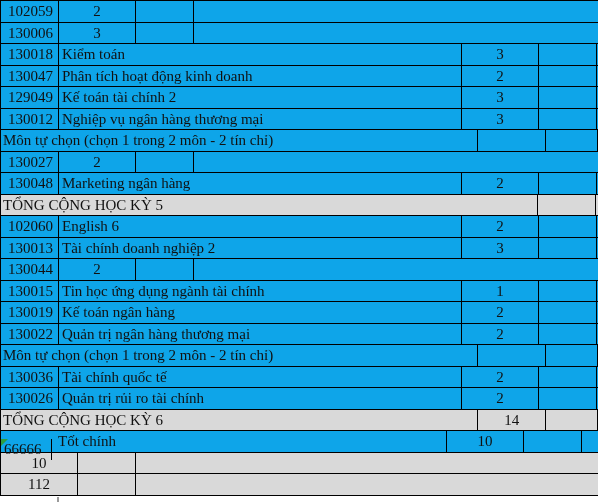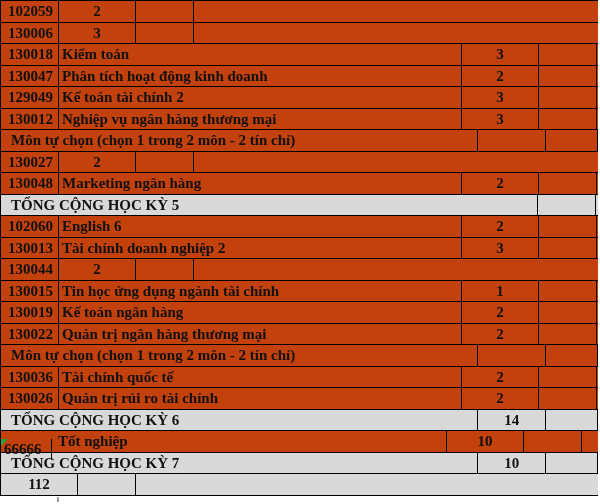--- a/index.html
+++ b/index.html
@@ -16,40 +16,39 @@
     border-top: 1px solid var(--border, #000);
     border-left: 1px solid var(--border, #000);
   }
   .row {
     display: flex;
     height: 20.5px;
     border-bottom: 1px solid var(--border, #000);
     font-size: 15px;
     line-height: 20px;
     color: #111;
-    background: #c2410c;
-    font-weight: bold;
+    background: #0ea5e9;
   }
   .row.total {
     background: var(--totalbg, #d9d9d9);
-    font-weight: bold;
+    font-weight: normal;
   }
   .cell {
     box-sizing: border-box;
     border-right: 1px solid var(--border, #000);
     height: 100%;
     display: flex;
     align-items: center;
     overflow: hidden;
     white-space: nowrap;
     position: relative;
   }
   .cell.code   { width: 58px;  justify-content: flex-end; padding-right: 5px; }
   .cell.name   { width: 403px; padding-left: 3px; }
-  .cell.label  { width: 537px; padding-left: 10px; }
+  .cell.label  { width: 537px; padding-left: 2px; }
   .cell.credits{ width: 77px;  justify-content: center; }
   .cell.note   { width: 58px; }
   
   .row.grad .cell.code { width: 51px; justify-content: flex-start; padding-left: 3px; margin-top: 8px; }
   .row.grad .cell.name { width: 395px; padding-left: 6px; }
   .corner-marker {
     position: absolute; top: 0; left: 0;
     width: 0; height: 0;
     border-top: 7px solid var(--marker, #2f9e3f);
     border-right: 7px solid transparent;
@@ -173,26 +172,25 @@
           <div class="cell credits">2</div>
           <div class="cell note"></div>
         </div>
         <div class="row total">
           <div class="cell label">TỔNG CỘNG HỌC KỲ 6</div>
           <div class="cell credits">14</div>
           <div class="cell note"></div>
         </div>
         <div class="row grad">
           <div class="cell code">66666<span class="corner-marker"></span></div>
-          <div class="cell name">Tốt nghiệp</div>
+          <div class="cell name">Tốt chính</div>
           <div class="cell credits">10</div>
           <div class="cell note"></div>
         </div>
         <div class="row total">
-          <div class="cell label">TỔNG CỘNG HỌC KỲ 7</div>
           <div class="cell credits">10</div>
           <div class="cell note"></div>
         </div>
         <div class="row total">
           <div class="cell credits">112</div>
           <div class="cell note"></div>
         </div>
       </div>
   </div>
   <div class="bottom-tick"></div>

